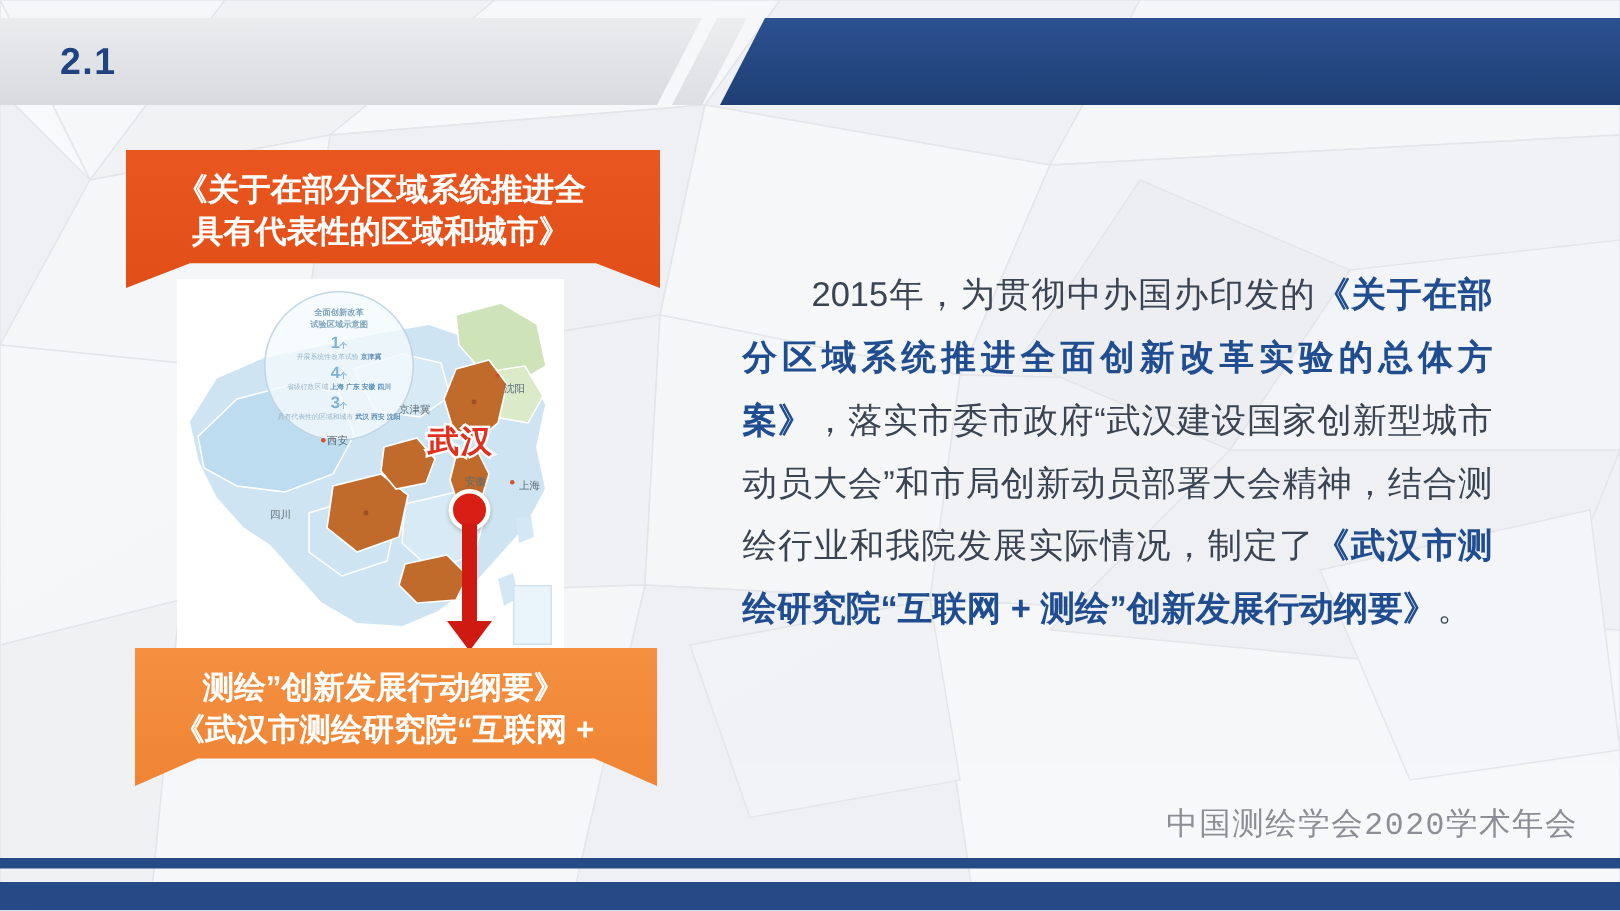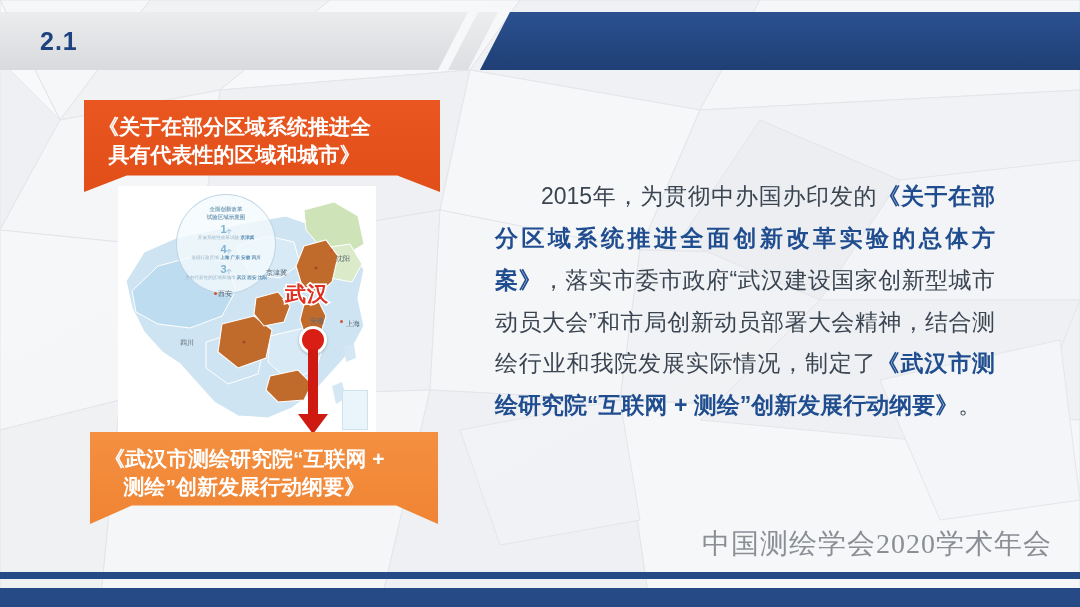--- a/index.html
+++ b/index.html
@@ -37,20 +37,21 @@
     z-index: 4;
     pointer-events: none;
   }
   #header-title .num { margin-right: 22px; letter-spacing: 1px; }
 
   
   .ribbon {
     position: absolute;
     display: flex;
     align-items: center;
+    justify-content: center;
     text-align: center;
     color: #ffffff;
     font-weight: bold;
     line-height: 1.35;
     font-size: 21px;
     padding: 6px 30px 16px 14px;
     filter: drop-shadow(1px 2px 3px rgba(0,0,0,0.22));
   }
   #ribbon-top {
     left: 84px; top: 100px;
@@ -167,22 +168,22 @@
     text-align: justify;
     text-justify: inter-ideograph;
     text-indent: 2em;
   }
   #body-text b { color: #1f4d8f; font-weight: bold; }
 
   
   #footer-text {
     position: absolute;
     right: 28px; bottom: 44px;
-    font-family: Liberation Serif, serif;
-    font-size: 28px;
+    font-family: Liberation Mono, monospace;
+    font-size: 21px;
     color: #8b8f95;
     letter-spacing: 1px;
     white-space: nowrap;
   }
   #bar-thin {
     position: absolute; left: 0; bottom: 28px;
     width: 1080px; height: 7px;
     background: #254a86;
   }
   #bar-thick {
@@ -332,22 +333,22 @@
     <span id="wuhan-badge">武汉</span>
     <span id="wuhan-marker"></span>
     <span id="arrow-shaft"></span>
     <span id="arrow-head"></span>
 
     <span id="inset-map"></span>
   </div>
 
   <div id="ribbon-bottom" class="ribbon">
     <div>
+      <span class="txt">测绘”创新发展行动纲要》</span>
       <span class="txt">《武汉市测绘研究院“互联网 +</span>
-      <span class="txt">测绘”创新发展行动纲要》</span>
     </div>
   </div>
 
   <div id="body-text"><span>2015年，为贯彻中办国办印发的</span><b>《关于在部分区域系统推进全面创新改革实验的总体方案》</b><span>，落实市委市政府“武汉建设国家创新型城市动员大会”和市局创新动员部署大会精神，结合测绘行业和我院发展实际情况，制定了</span><b>《武汉市测绘研究院“互联网 + 测绘”创新发展行动纲要》</b><span>。</span></div>
 
   <div id="footer-text">中国测绘学会2020学术年会</div>
   <div id="bar-thin"></div>
   <div id="bar-thick"></div>
 
 </div>

